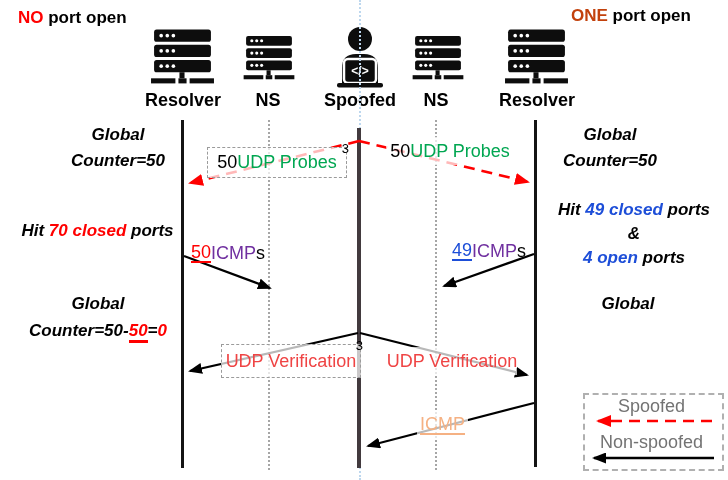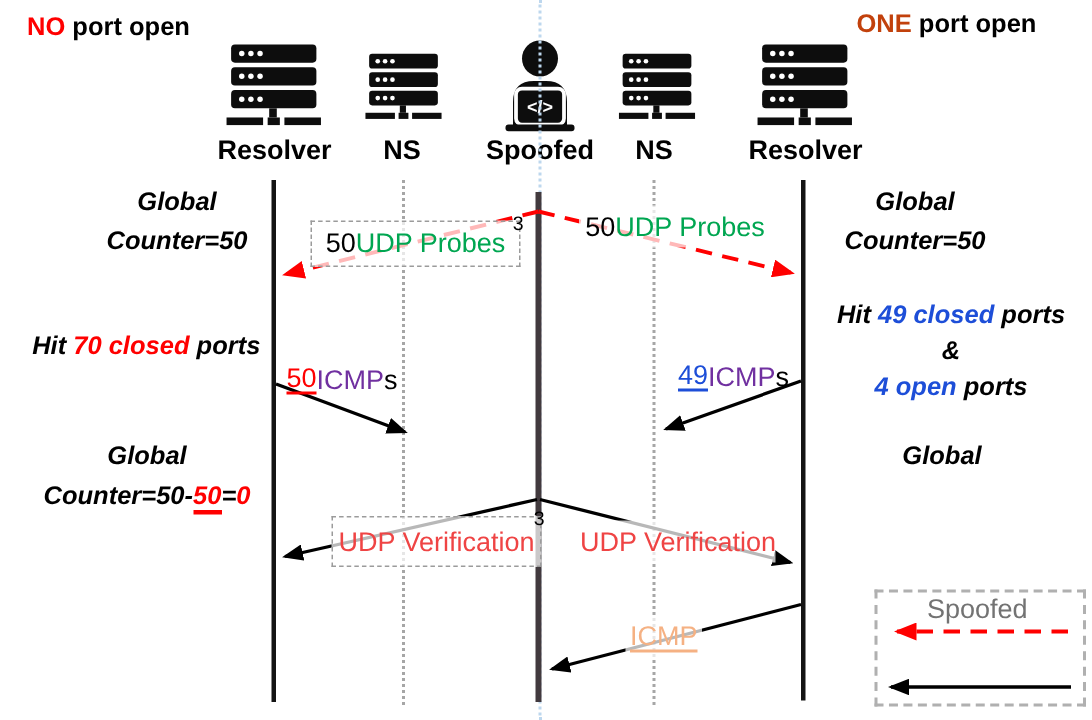--- a/index.html
+++ b/index.html
@@ -230,14 +230,15 @@
   <div class="msg z3" style="left:387px;top:347px;width:130px;height:28px;">
       <span class="pink">UDP Verification</span>
     </div>
 
   <div class="msg z3" style="left:417px;top:412px;height:26px;padding:0 3px;">
       <span class="orange u" style="border-bottom-width:2px;">ICMP</span>
     </div>
 
   <div class="legend-box z1" style="left:583px;top:393px;width:137px;height:74px;"></div>
   <div class="legend-text z3" style="left:583px;top:396px;width:137px;">Spoofed</div>
+  <div class="legend-text z3" style="left:583px;top:432px;width:137px;">Non-spoofed</div>
 
 </div>
 
 </body></html>

